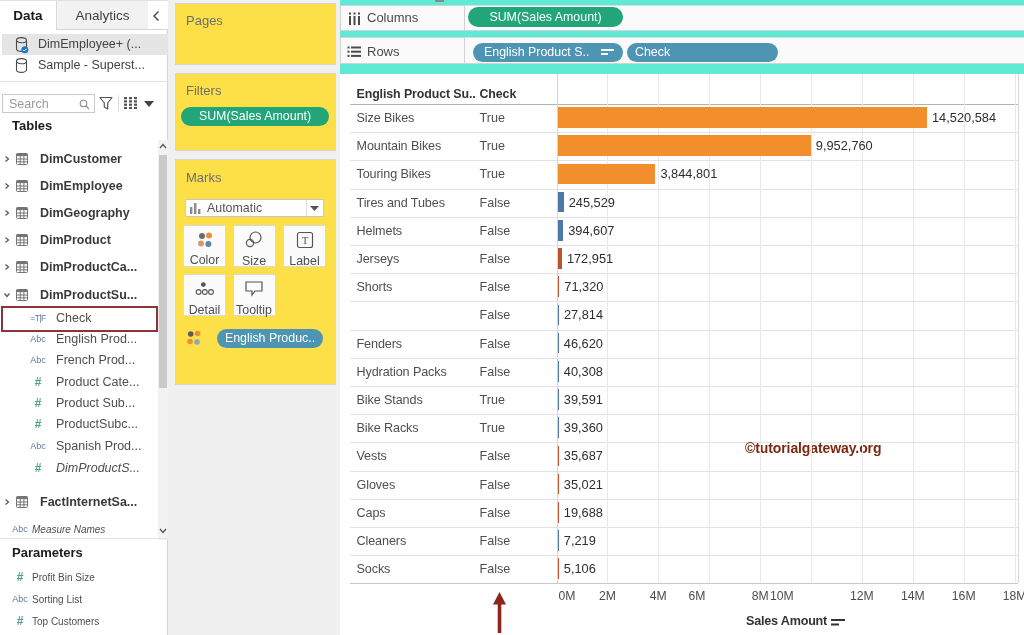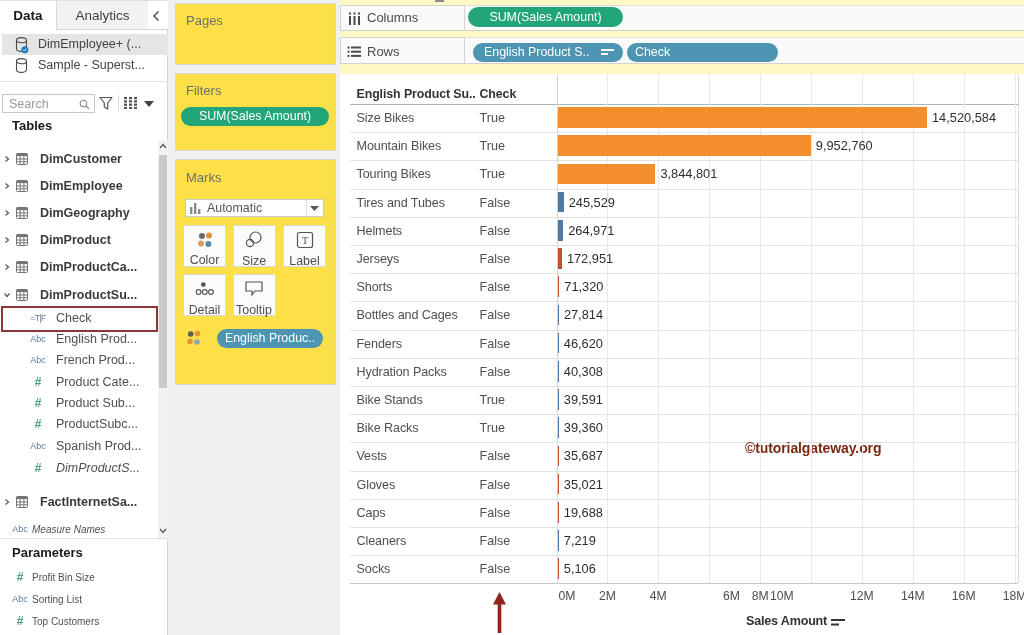--- a/index.html
+++ b/index.html
@@ -32,21 +32,21 @@
 #scroll { position:absolute; left:158px; top:140px; width:10px; height:400px; background:#f2f2f2; }
 #thumb { position:absolute; left:159px; top:155px; width:8px; height:233px; background:#c9c9c9; }
 #psep { position:absolute; left:0; top:538px; width:168px; height:1px; background:#e3e3e3; }
 #paramsLbl { position:absolute; left:12px; top:545px; font-size:13px; font-weight:bold; color:#1b1b1b; }
 
 #cards { position:absolute; left:168px; top:0; width:172px; height:635px; background:#f0f0f0; }
 .card { position:absolute; left:7px; width:161px; background:#fde047; border:1px solid #d6d6d6; }
 .cardlbl { position:absolute; left:10px; top:9px; font-size:13px; color:#6e6e6e; }
 .pill { position:absolute; height:19px; border-radius:10px; color:#fff; font-size:12.4px; line-height:19px; white-space:nowrap; }
 
-#right { position:absolute; left:340px; top:0; width:684px; height:635px; background:#fef9c3; }
+#right { position:absolute; left:340px; top:0; width:684px; height:635px; background:#5eead4; }
 .shelf { position:absolute; left:0; width:684px; background:#fafafa; border-top:1px solid #dcdcdc; border-bottom:1px solid #d2d2d2; }
 .shelfbox { position:absolute; left:0; top:-1px; width:125px; height:26px; border:1px solid #d2d2d2; }
 .shelflbl { position:absolute; left:27px; top:4px; font-size:13px; color:#4a4a4a; }
 #chart { position:absolute; left:0px; top:74px; width:684px; height:561px; background:#fff; }
 .hdr { position:absolute; top:85px; font-size:12.4px; font-weight:bold; color:#333; letter-spacing:-0.1px; }
 .rlab { z-index:4;  position:absolute; left:16.5px; height:28.2px; line-height:28.2px; font-size:12.6px; color:#4f4f52; letter-spacing:-0.1px; }
 .rchk { position:absolute; left:139.5px; height:28.2px; line-height:28.2px; font-size:12.6px; color:#4f4f52; }
 .hsep { position:absolute; left:10px; width:668px; height:1px; background:#e2e2e2; }
 .grid { z-index:1;  position:absolute; top:0px; width:1px; height:509.4px; background:#e9e9e9; }
 .bar { position:absolute; height:20.6px; z-index:3; }
@@ -356,30 +356,29 @@
       <div class="rchk" style="top:86.4px">True</div>
       <div class="bar" style="left:217.5px;top:89.6px;width:97.9px;background:#f28e2b"></div>
       <div class="vlab" style="left:320.4px;top:86.4px">3,844,801</div>
 <div class="rlab" style="top:114.6px">Tires and Tubes</div>
       <div class="rchk" style="top:114.6px">False</div>
       <div class="bar" style="left:217.5px;top:117.8px;width:6.2px;background:#4e79a7"></div>
       <div class="vlab" style="left:228.7px;top:114.6px">245,529</div>
 <div class="rlab" style="top:142.8px">Helmets</div>
       <div class="rchk" style="top:142.8px">False</div>
       <div class="bar" style="left:217.5px;top:146.0px;width:5.7px;background:#4e79a7"></div>
-      <div class="vlab" style="left:228.2px;top:142.8px">264,971</div>
+      <div class="vlab" style="left:228.2px;top:142.8px">394,607</div>
 <div class="rlab" style="top:171.0px">Jerseys</div>
       <div class="rchk" style="top:171.0px">False</div>
       <div class="bar" style="left:217.5px;top:174.2px;width:4.4px;background:#c0512f"></div>
       <div class="vlab" style="left:226.9px;top:171.0px">172,951</div>
 <div class="rlab" style="top:199.2px">Shorts</div>
       <div class="rchk" style="top:199.2px">False</div>
       <div class="bar" style="left:217.5px;top:202.4px;width:1.8px;background:#c0512f"></div>
       <div class="vlab" style="left:224.3px;top:199.2px">71,320</div>
-<div class="rlab" style="top:227.4px">Bottles and Cages</div>
       <div class="rchk" style="top:227.4px">False</div>
       <div class="bar" style="left:217.5px;top:230.6px;width:1.4px;background:#4e79a7"></div>
       <div class="vlab" style="left:223.9px;top:227.4px">27,814</div>
 <div class="rlab" style="top:255.6px">Fenders</div>
       <div class="rchk" style="top:255.6px">False</div>
       <div class="bar" style="left:217.5px;top:258.8px;width:1.3px;background:#4e79a7"></div>
       <div class="vlab" style="left:223.8px;top:255.6px">46,620</div>
 <div class="rlab" style="top:283.8px">Hydration Packs</div>
       <div class="rchk" style="top:283.8px">False</div>
       <div class="bar" style="left:217.5px;top:287.0px;width:1.3px;background:#4e79a7"></div>
@@ -434,21 +433,21 @@
 <div class="grid" style="left:369.2px"></div>
 <div class="grid" style="left:420.1px"></div>
 <div class="grid" style="left:471.0px"></div>
 <div class="grid" style="left:521.9px"></div>
 <div class="grid" style="left:572.8px"></div>
 <div class="grid" style="left:623.7px"></div>
 <div class="grid" style="left:674.6px"></div>
 <div class="tick" style="left:218.5px">0M</div>
 <div class="tick" style="left:242.4px;width:50px;text-align:center">2M</div>
 <div class="tick" style="left:293.3px;width:50px;text-align:center">4M</div>
-<div class="tick" style="left:350px;width:50px;text-align:right">6M</div>
+<div class="tick" style="left:332px;width:50px;text-align:center">6M</div>
 <div class="tick" style="left:395.1px;width:50px;text-align:center">8M</div>
 <div class="tick" style="left:430px;width:50px;text-align:left">10M</div>
 <div class="tick" style="left:496.9px;width:50px;text-align:center">12M</div>
 <div class="tick" style="left:547.8px;width:50px;text-align:center">14M</div>
 <div class="tick" style="left:598.7px;width:50px;text-align:center">16M</div>
 <div class="tick" style="left:649.6px;width:50px;text-align:center">18M</div>
     <div class="hsep" style="top:509.4px;background:#c9c9c9"></div>
     <div style="position:absolute;left:406px;top:540px;font-size:12.6px;font-weight:bold;color:#333;letter-spacing:-0.2px">Sales Amount</div>
     <svg style="position:absolute;left:491px;top:544px" width="14" height="10" viewBox="0 0 14 10">
         <g fill="#333">

